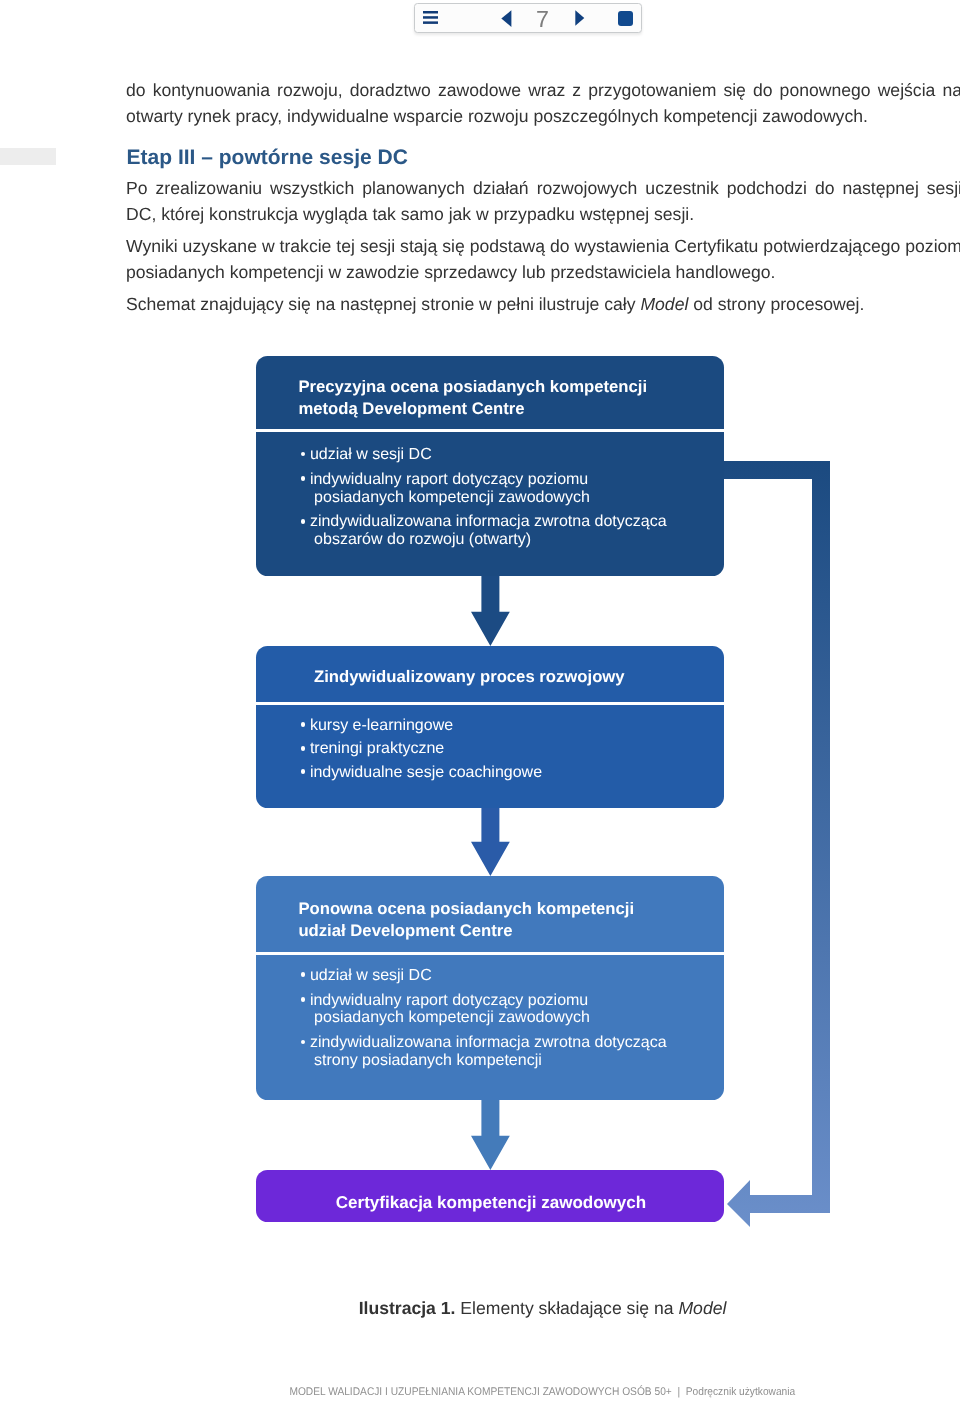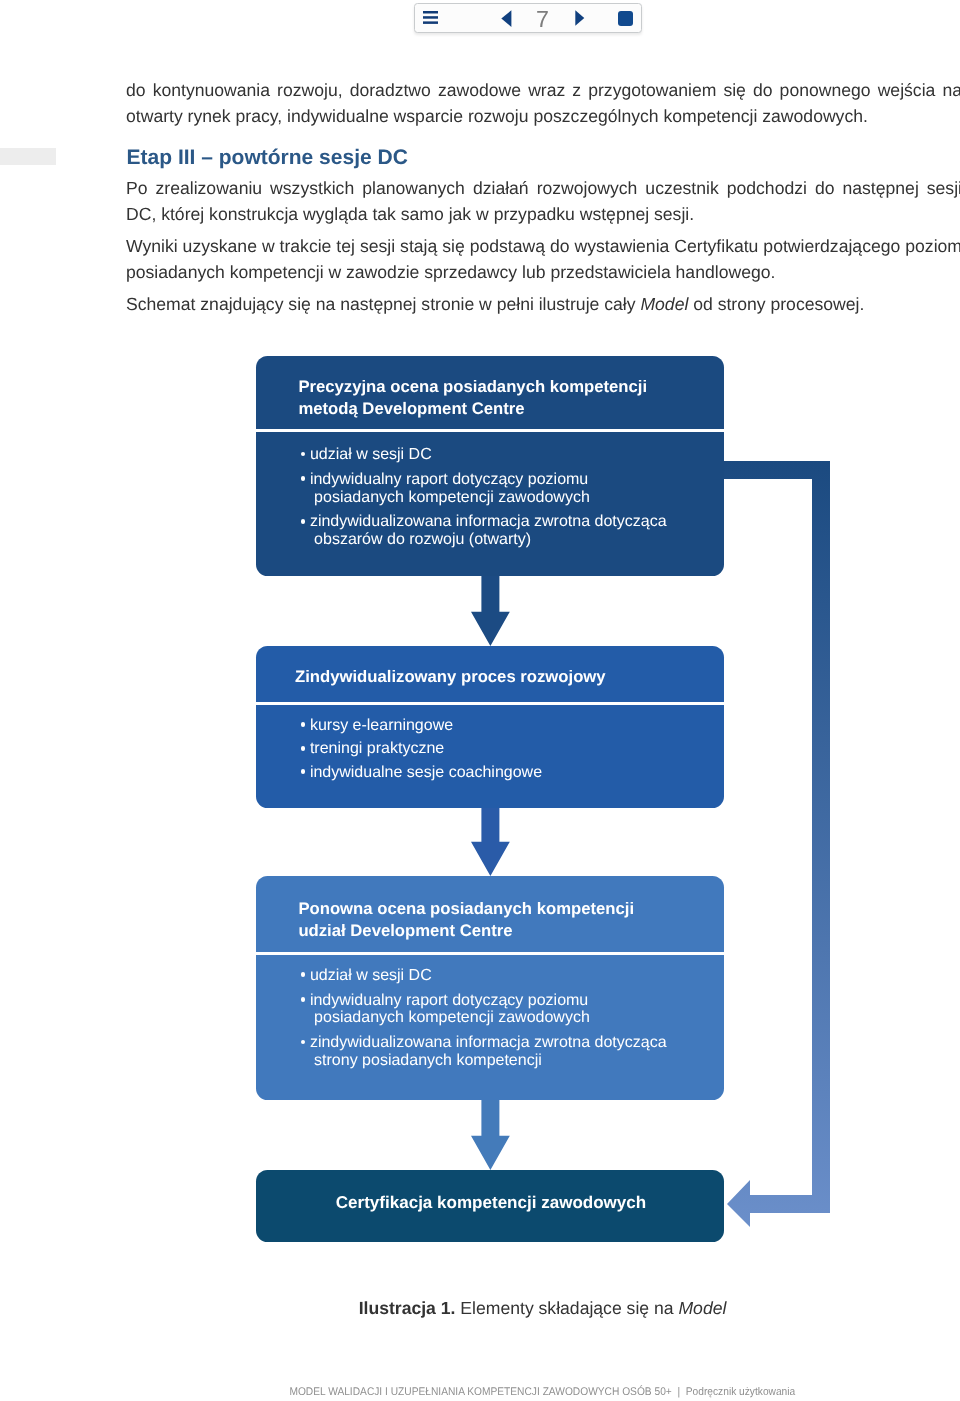--- a/index.html
+++ b/index.html
@@ -114,41 +114,41 @@
 metodą Development Centre</div>
     <div class="rule" style="top:72.9px;"></div>
     <ul style="left:46.3px;top:90.3px;width:380px;">
       <li>udział w sesji DC</li>
       <li>indywidualny raport dotyczący poziomu posiadanych kompetencji zawodowych</li>
       <li>zindywidualizowana informacja zwrotna dotycząca obszarów do rozwoju (otwarty)</li>
     </ul>
   </div>
 
   <div class="box" style="left:256px;top:646px;width:468px;height:162px;background:#235ca8;">
-    <div class="title" style="left:39px;top:20.0px;text-align:center;">Zindywidualizowany proces rozwojowy</div>
+    <div class="title" style="left:58px;top:20.0px;text-align:center;">Zindywidualizowany proces rozwojowy</div>
     <div class="rule" style="top:55.6px;"></div>
     <ul id="box2-list" style="left:46.3px;top:71.1px;width:380px;">
       <li>kursy e-learningowe</li>
       <li>treningi praktyczne</li>
       <li>indywidualne sesje coachingowe</li>
     </ul>
   </div>
 
   <div class="box" style="left:256px;top:876px;width:468px;height:224px;background:#4179bd;">
     <div class="title" style="left:42.4px;top:21.8px;">Ponowna ocena posiadanych kompetencji
 udział Development Centre</div>
     <div class="rule" style="top:76.3px;"></div>
     <ul style="left:46.3px;top:91px;width:380px;">
       <li>udział w sesji DC</li>
       <li>indywidualny raport dotyczący poziomu posiadanych kompetencji zawodowych</li>
       <li>zindywidualizowana informacja zwrotna dotycząca strony posiadanych kompetencji</li>
     </ul>
   </div>
 
-  <div class="box" style="left:256px;top:1170px;width:468px;height:72px;background:#0c4a6e;">
+  <div class="box" style="left:256px;top:1170px;width:468px;height:52px;background:#6d28d9;">
     <div class="title" style="left:0;top:22.2px;width:470px;text-align:center;font-size:17.05px;">Certyfikacja kompetencji zawodowych</div>
   </div>
 
   <div class="caption">
     <b>Ilustracja 1.</b><span> Elementy składające się na </span><i>Model</i>
   </div>
 
   <div class="footer"><span>MODEL WALIDACJI I UZUPEŁNIANIA KOMPETENCJI ZAWODOWYCH OSÓB 50+  |  Podręcznik użytkowania</span></div>
 
 </div>

